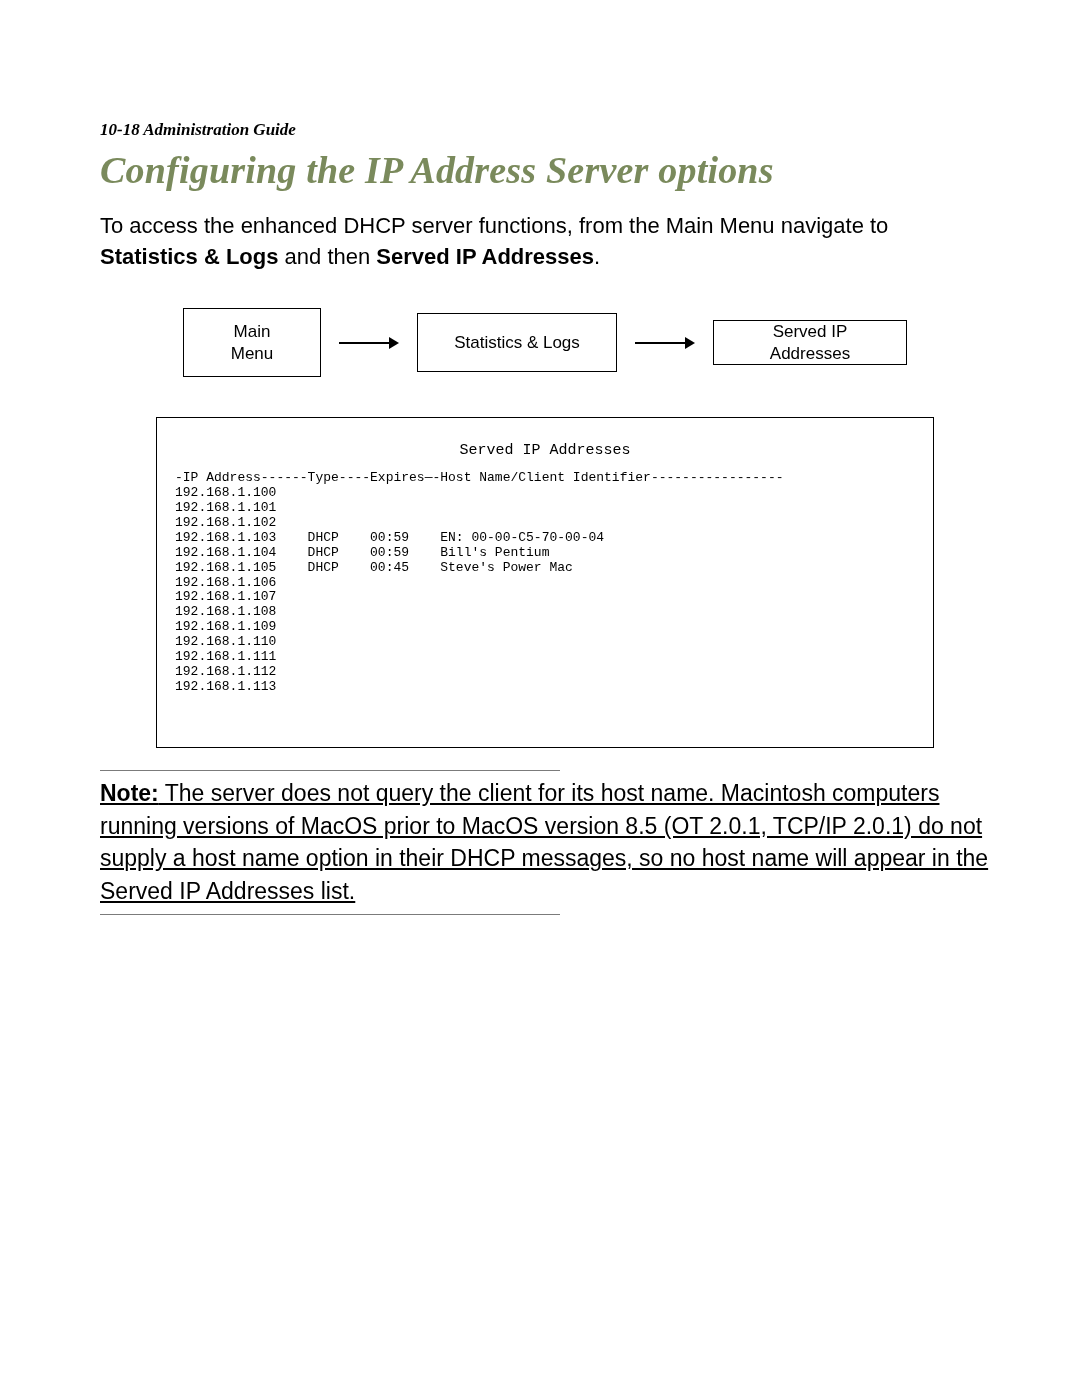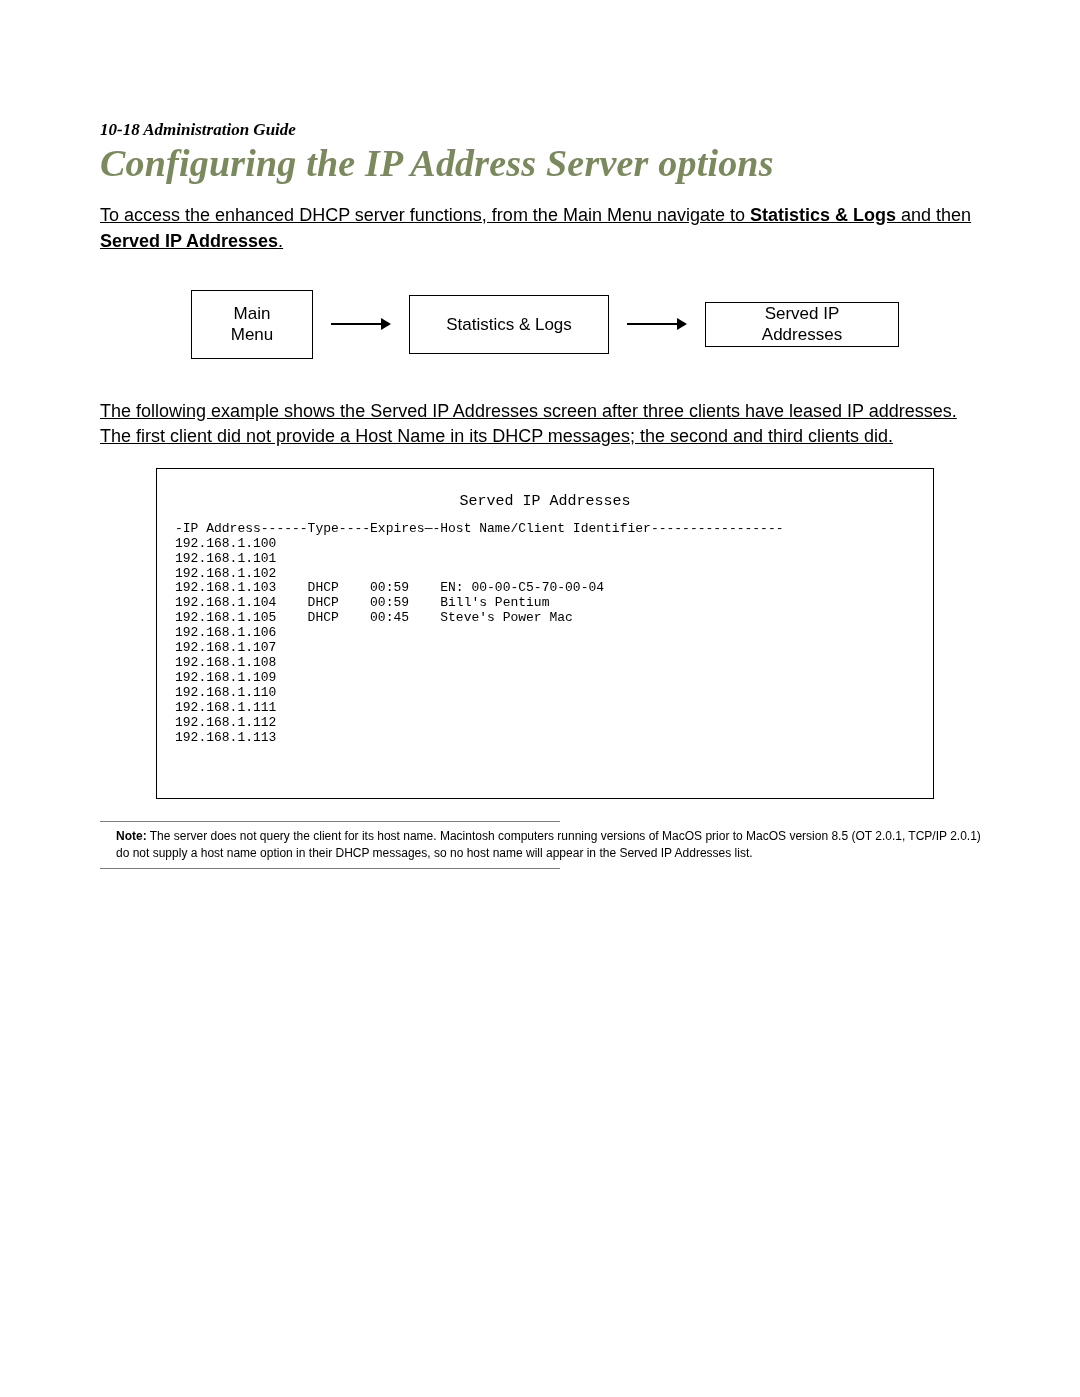--- a/index.html
+++ b/index.html
@@ -18,53 +18,52 @@
     color: #000;
     box-sizing: border-box;
     padding: 120px 90px 0 100px;
   }
   .running-head {
     font-family: "Times New Roman", Times, serif;
     font-style: italic;
     font-weight: bold;
     font-size: 17px;
     color: #000;
-    margin: 0 0 1px 0;
+    margin: 0 0 8px 0;
   }
   .section-title {
     font-family: "Times New Roman", Times, serif;
     font-style: italic;
     font-weight: bold;
     font-size: 38px;
     color: #7a8a5c;
     margin: 0 0 18px 0;
     letter-spacing: 0.2px;
   }
   .body-para {
-    font-size: 18px;
+    font-size: 22px;
     line-height: 1.42;
     margin: 0 0 14px 0;
-    text-decoration: underline;
   }
   .bold { font-weight: bold; }
   
   .nav-row {
     display: flex;
     align-items: center;
     justify-content: center;
     gap: 18px;
     margin: 36px 0 40px 0;
   }
   .nav-box {
     border: 1px solid #000;
     background: #fff;
     font-size: 17px;
     text-align: center;
     line-height: 1.25;
-    padding: 12px 20px;
+    padding: 12px 28px;
     min-width: 80px;
     display: flex;
     align-items: center;
     justify-content: center;
     white-space: pre-line;
   }
   .nav-box.mid { min-width: 150px; padding: 18px 24px; }
   .nav-box.right { min-width: 140px; padding: 0 26px; }
   .nav-arrow {
     width: 60px;
@@ -96,23 +95,24 @@
   }
   
   .note-wrap { margin-top: 14px; }
   .note-rule {
     border: none;
     border-top: 1px solid #7b7b7b;
     margin: 0;
     width: 460px;
   }
   .note-body {
-    font-size: 12px;
+    font-size: 23px;
     line-height: 1.42;
-    margin: 6px 0 6px 16px;
+    margin: 6px 0 6px 0;
+    text-decoration: underline;
   }
 </style>
 </head>
 <body>
 <div class="page">
 
   <p class="running-head">10-18  Administration Guide</p>
 
   <h1 class="section-title">Configuring the IP Address Server options</h1>
 
@@ -133,21 +133,20 @@
     <div class="nav-arrow">
       <svg viewBox="0 0 60 20" xmlns="http://www.w3.org/2000/svg">
         <line x1="0" y1="10" x2="50" y2="10" stroke="#000" stroke-width="2"></line>
         <polygon points="50,4 60,10 50,16" fill="#000"></polygon>
       </svg>
     </div>
     <div class="nav-box right">Served IP
 Addresses</div>
   </div>
 
-  <p class="body-para">The following example shows the Served IP Addresses screen after three clients have leased IP addresses. The first client did not provide a Host Name in its DHCP messages; the second and third clients did.</p>
 
   <div class="terminal">
     <p class="term-title">Served IP Addresses</p>
     <pre>-IP Address------Type----Expires—-Host Name/Client Identifier-----------------</pre>
     <pre id="terminal-rows">192.168.1.100
 192.168.1.101
 192.168.1.102
 192.168.1.103    DHCP    00:59    EN: 00-00-C5-70-00-04
 192.168.1.104    DHCP    00:59    Bill's Pentium
 192.168.1.105    DHCP    00:45    Steve's Power Mac

